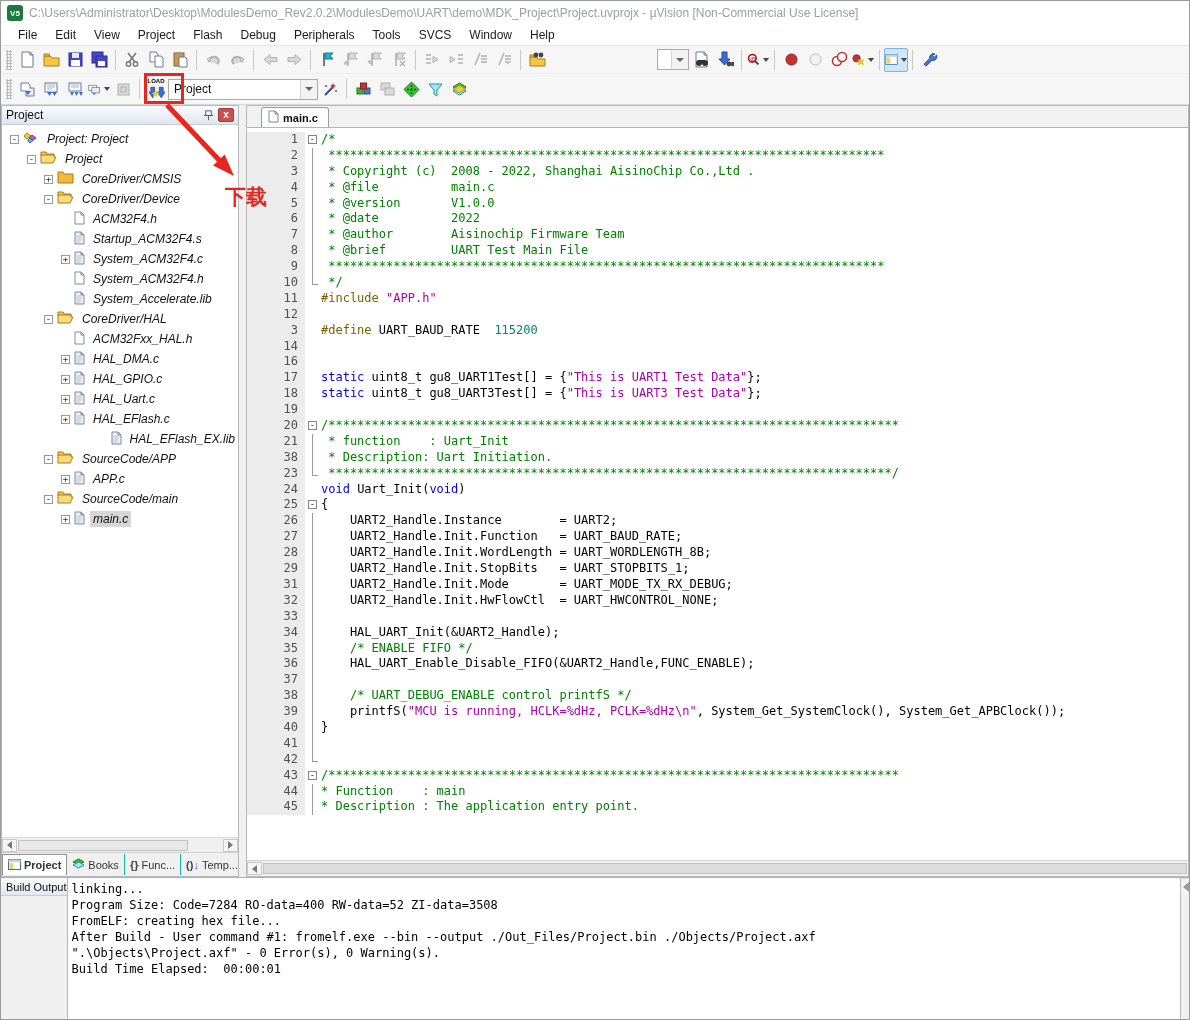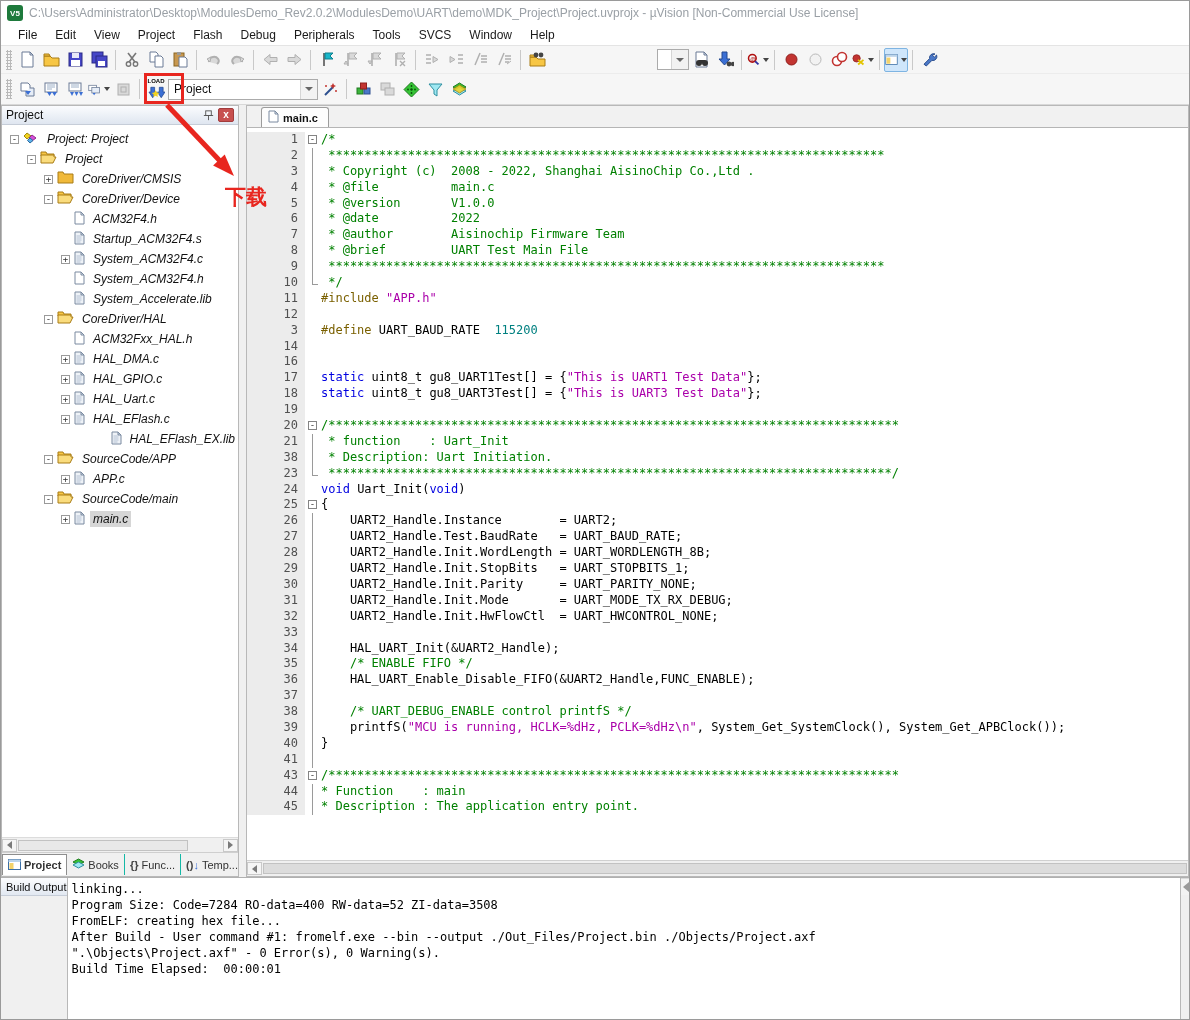--- a/index.html
+++ b/index.html
@@ -692,35 +692,35 @@
         <div class="cline"><span class="cl-num">17</span><span class="cl-fold"></span><span class="cl-code"><span class="tk-kw">static</span><span class="tk-pl"> uint8_t gu8_UART1Test[] = {</span><span class="tk-str">"This is UART1 Test Data"</span><span class="tk-pl">};</span></span></div>
         <div class="cline"><span class="cl-num">18</span><span class="cl-fold"></span><span class="cl-code"><span class="tk-kw">static</span><span class="tk-pl"> uint8_t gu8_UART3Test[] = {</span><span class="tk-str">"This is UART3 Test Data"</span><span class="tk-pl">};</span></span></div>
         <div class="cline"><span class="cl-num">19</span><span class="cl-fold"></span><span class="cl-code"></span></div>
         <div class="cline"><span class="cl-num">20</span><span class="cl-fold"><span class="foldbox">-</span></span><span class="cl-code"><span class="tk-cmt">/*******************************************************************************</span></span></div>
         <div class="cline"><span class="cl-num">21</span><span class="cl-fold f-c"></span><span class="cl-code"><span class="tk-cmt"> * function    : Uart_Init</span></span></div>
         <div class="cline"><span class="cl-num">38</span><span class="cl-fold f-c"></span><span class="cl-code"><span class="tk-cmt"> * Description: Uart Initiation.</span></span></div>
         <div class="cline"><span class="cl-num">23</span><span class="cl-fold f-e"></span><span class="cl-code"><span class="tk-cmt"> ******************************************************************************/</span></span></div>
         <div class="cline"><span class="cl-num">24</span><span class="cl-fold"></span><span class="cl-code"><span class="tk-kw">void</span><span class="tk-pl"> Uart_Init(</span><span class="tk-kw">void</span><span class="tk-pl">)</span></span></div>
         <div class="cline"><span class="cl-num">25</span><span class="cl-fold"><span class="foldbox">-</span></span><span class="cl-code"><span class="tk-pl">{</span></span></div>
         <div class="cline"><span class="cl-num">26</span><span class="cl-fold f-c"></span><span class="cl-code"><span class="tk-pl">    UART2_Handle.Instance        = UART2;</span></span></div>
-        <div class="cline"><span class="cl-num">27</span><span class="cl-fold f-c"></span><span class="cl-code"><span class="tk-pl">    UART2_Handle.Test.BaudRate   = UART_BAUD_RATE;</span></span></div>
+        <div class="cline"><span class="cl-num">27</span><span class="cl-fold f-c"></span><span class="cl-code"><span class="tk-pl">    UART2_Handle.Init.Function   = UART_BAUD_RATE;</span></span></div>
         <div class="cline"><span class="cl-num">28</span><span class="cl-fold f-c"></span><span class="cl-code"><span class="tk-pl">    UART2_Handle.Init.WordLength = UART_WORDLENGTH_8B;</span></span></div>
         <div class="cline"><span class="cl-num">29</span><span class="cl-fold f-c"></span><span class="cl-code"><span class="tk-pl">    UART2_Handle.Init.StopBits   = UART_STOPBITS_1;</span></span></div>
-        <div class="cline"><span class="cl-num">30</span><span class="cl-fold f-c"></span><span class="cl-code"><span class="tk-pl">    UART2_Handle.Init.Parity     = UART_PARITY_NONE;</span></span></div>
         <div class="cline"><span class="cl-num">31</span><span class="cl-fold f-c"></span><span class="cl-code"><span class="tk-pl">    UART2_Handle.Init.Mode       = UART_MODE_TX_RX_DEBUG;</span></span></div>
         <div class="cline"><span class="cl-num">32</span><span class="cl-fold f-c"></span><span class="cl-code"><span class="tk-pl">    UART2_Handle.Init.HwFlowCtl  = UART_HWCONTROL_NONE;</span></span></div>
         <div class="cline"><span class="cl-num">33</span><span class="cl-fold f-c"></span><span class="cl-code"></span></div>
         <div class="cline"><span class="cl-num">34</span><span class="cl-fold f-c"></span><span class="cl-code"><span class="tk-pl">    HAL_UART_Init(&amp;UART2_Handle);</span></span></div>
         <div class="cline"><span class="cl-num">35</span><span class="cl-fold f-c"></span><span class="cl-code"><span class="tk-pl">    </span><span class="tk-cmt">/* ENABLE FIFO */</span></span></div>
         <div class="cline"><span class="cl-num">36</span><span class="cl-fold f-c"></span><span class="cl-code"><span class="tk-pl">    HAL_UART_Enable_Disable_FIFO(&amp;UART2_Handle,FUNC_ENABLE);</span></span></div>
         <div class="cline"><span class="cl-num">37</span><span class="cl-fold f-c"></span><span class="cl-code"></span></div>
         <div class="cline"><span class="cl-num">38</span><span class="cl-fold f-c"></span><span class="cl-code"><span class="tk-pl">    </span><span class="tk-cmt">/* UART_DEBUG_ENABLE control printfS */</span></span></div>
         <div class="cline"><span class="cl-num">39</span><span class="cl-fold f-c"></span><span class="cl-code"><span class="tk-pl">    printfS(</span><span class="tk-str">"MCU is running, HCLK=%dHz, PCLK=%dHz\n"</span><span class="tk-pl">, System_Get_SystemClock(), System_Get_APBClock());</span></span></div>
         <div class="cline"><span class="cl-num">40</span><span class="cl-fold f-c"></span><span class="cl-code"><span class="tk-pl">}</span></span></div>
         <div class="cline"><span class="cl-num">41</span><span class="cl-fold f-c"></span><span class="cl-code"></span></div>
+        <div class="cline"><span class="cl-num">42</span><span class="cl-fold f-e"></span><span class="cl-code"></span></div>
         <div class="cline"><span class="cl-num">43</span><span class="cl-fold"><span class="foldbox">-</span></span><span class="cl-code"><span class="tk-cmt">/*******************************************************************************</span></span></div>
         <div class="cline"><span class="cl-num">44</span><span class="cl-fold f-c"></span><span class="cl-code"><span class="tk-cmt">* Function    : main</span></span></div>
         <div class="cline"><span class="cl-num">45</span><span class="cl-fold f-c"></span><span class="cl-code"><span class="tk-cmt">* Description : The application entry point.</span></span></div>
       </div>
     <div class="edit-hscroll">
       <span class="sb-btn">
           <span class="tri-l"></span>
         </span>
       <span class="sb-thumb"></span>
     </div>

